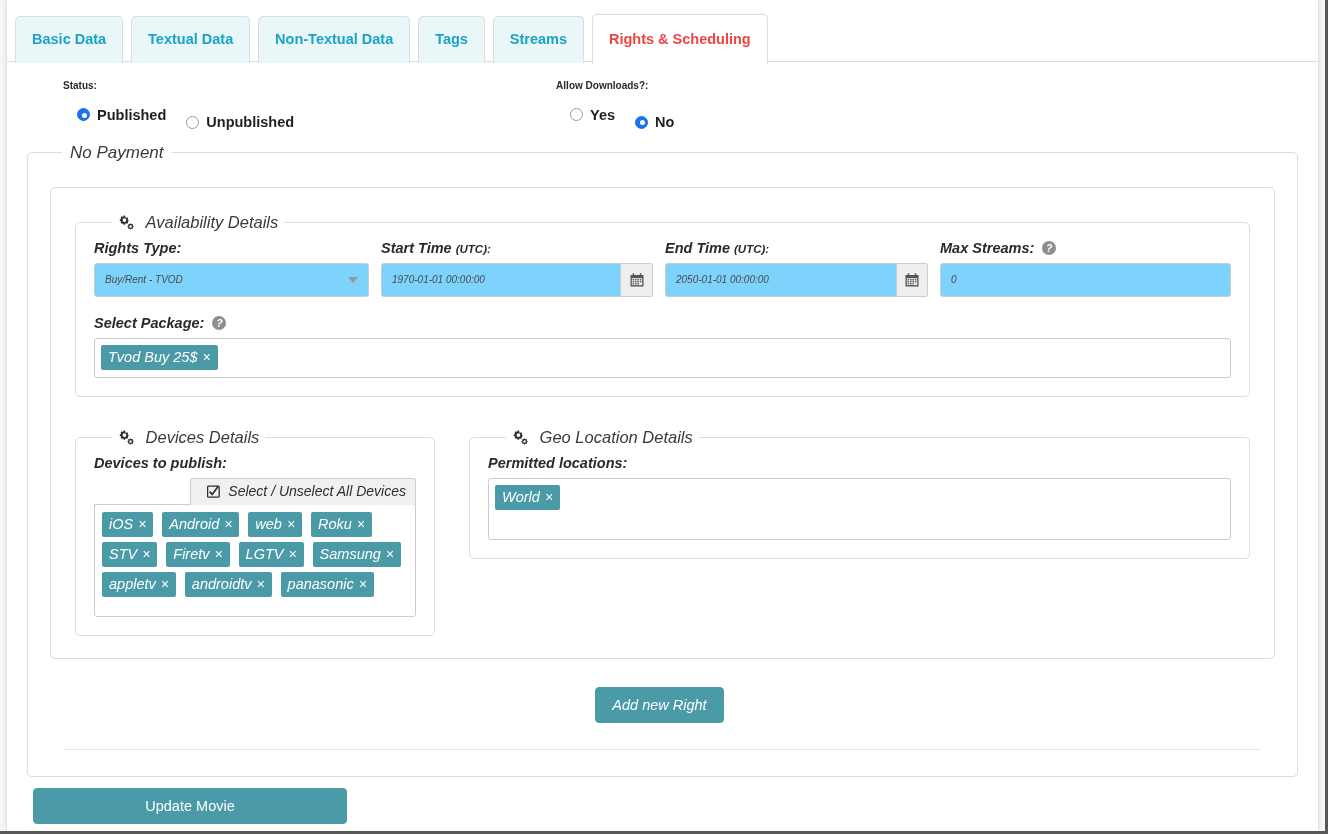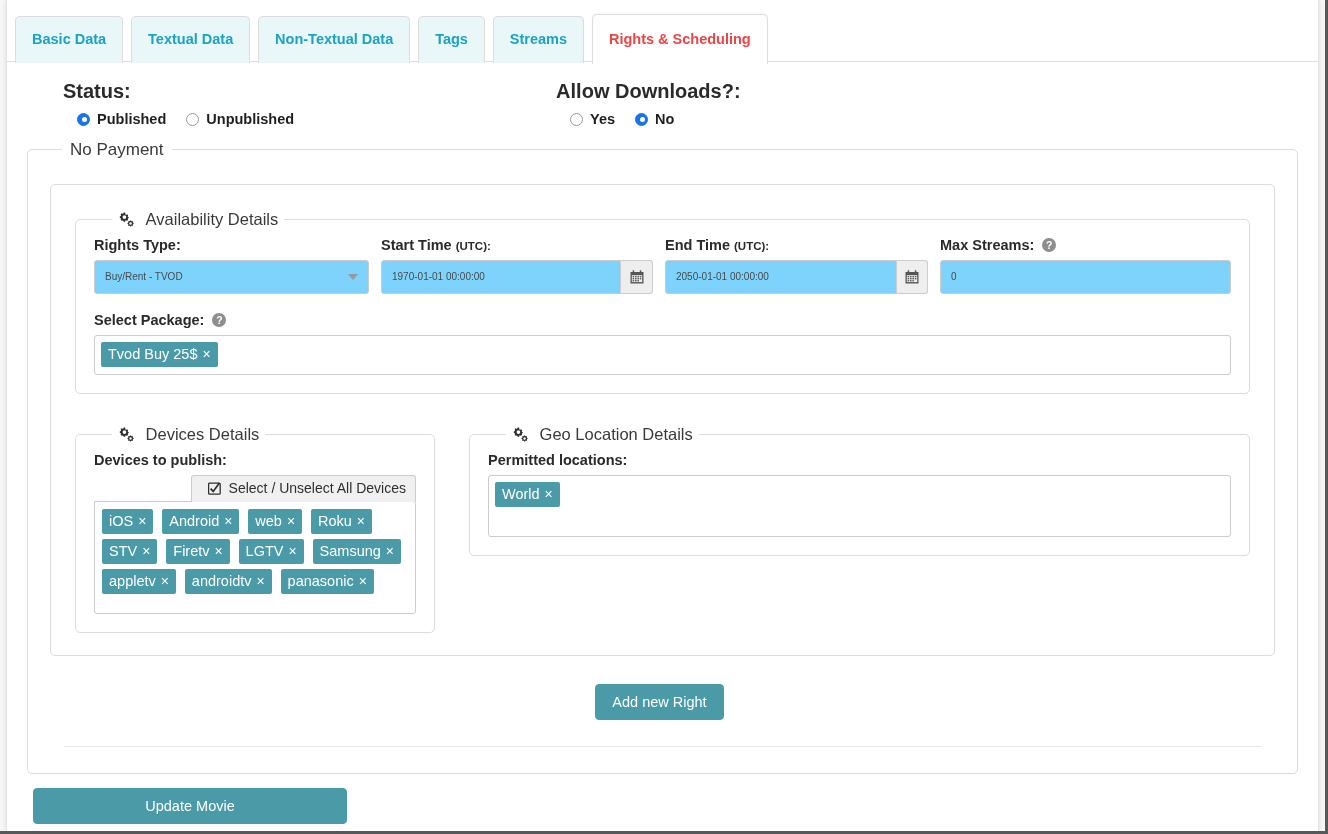--- a/index.html
+++ b/index.html
@@ -69,45 +69,46 @@
   }
 
   
   .content { padding:18px 20px 0 20px; position:relative; }
 
   .statusrow { display:flex; align-items:flex-start; padding-left:36px; }
   .statusgroup { margin-right:0; }
   .statusgroup.second { margin-left:262px; }
   .fieldlabel {
     font-weight:bold;
-    font-size:20px;
+    font-size:10px;
     color:#2a2a2a;
     margin-bottom:8px;
     display:block;
   }
   .radios { display:flex; align-items:center; padding-left:14px; }
   .radio-opt { display:flex; align-items:center; margin-right:20px; font-weight:bold; font-size:14.5px; color:#1f1f1f; cursor:pointer; }
-  .radio-opt:last-child{margin-right:0;}
+  .radio-opt:last-child{margin-right:0;margin-top:15px;}
   .rdot {
     width:13px; height:13px; border-radius:50%;
     border:1px solid #9a9a9a; background:#fff;
     margin-right:7px; display:inline-block; position:relative; flex:none;
   }
   .rdot.on { border-color:#1a73e8; background:#1a73e8; }
   .rdot.on::after {
     content:""; position:absolute; left:3.5px; top:3.5px;
     width:5px; height:5px; border-radius:50%; background:#fff;
   }
 
   
   fieldset {
     border:1px solid #dcdcdc;
     border-radius:5px;
     margin:0;
     padding:0;
+    font-style:italic;
   }
   legend {
     font-size:16px;
     color:#3a3a3a;
     padding:0 8px;
     margin-left:12px;
   }
   legend .legtext { vertical-align:middle; }
 
   #nopayment {

